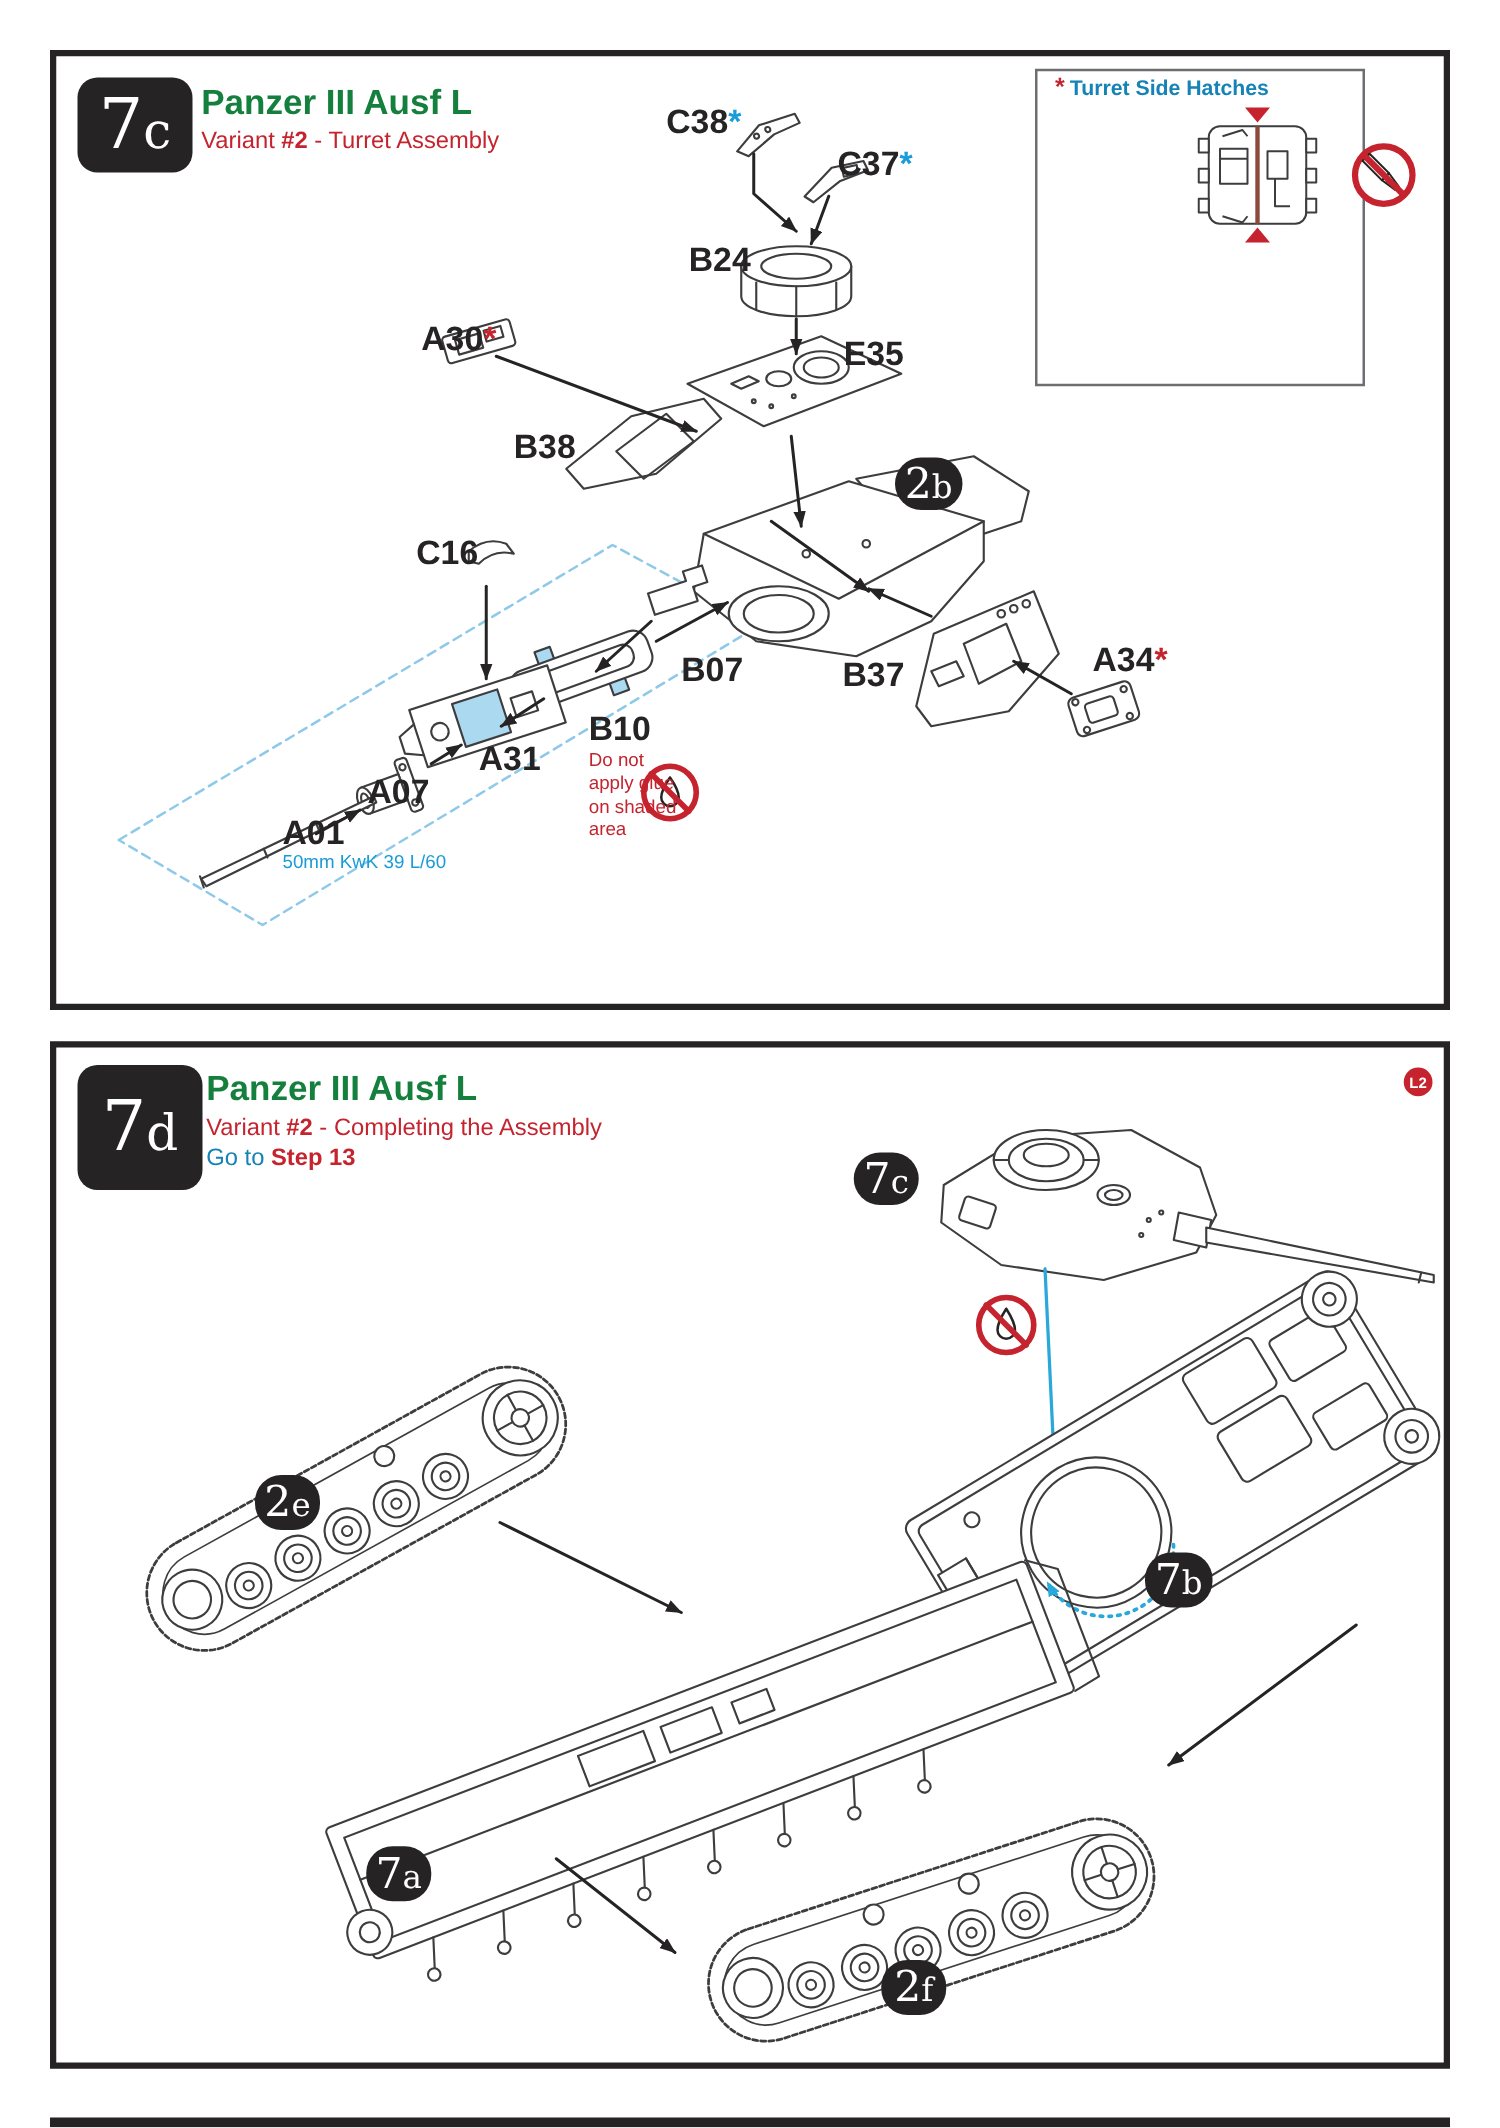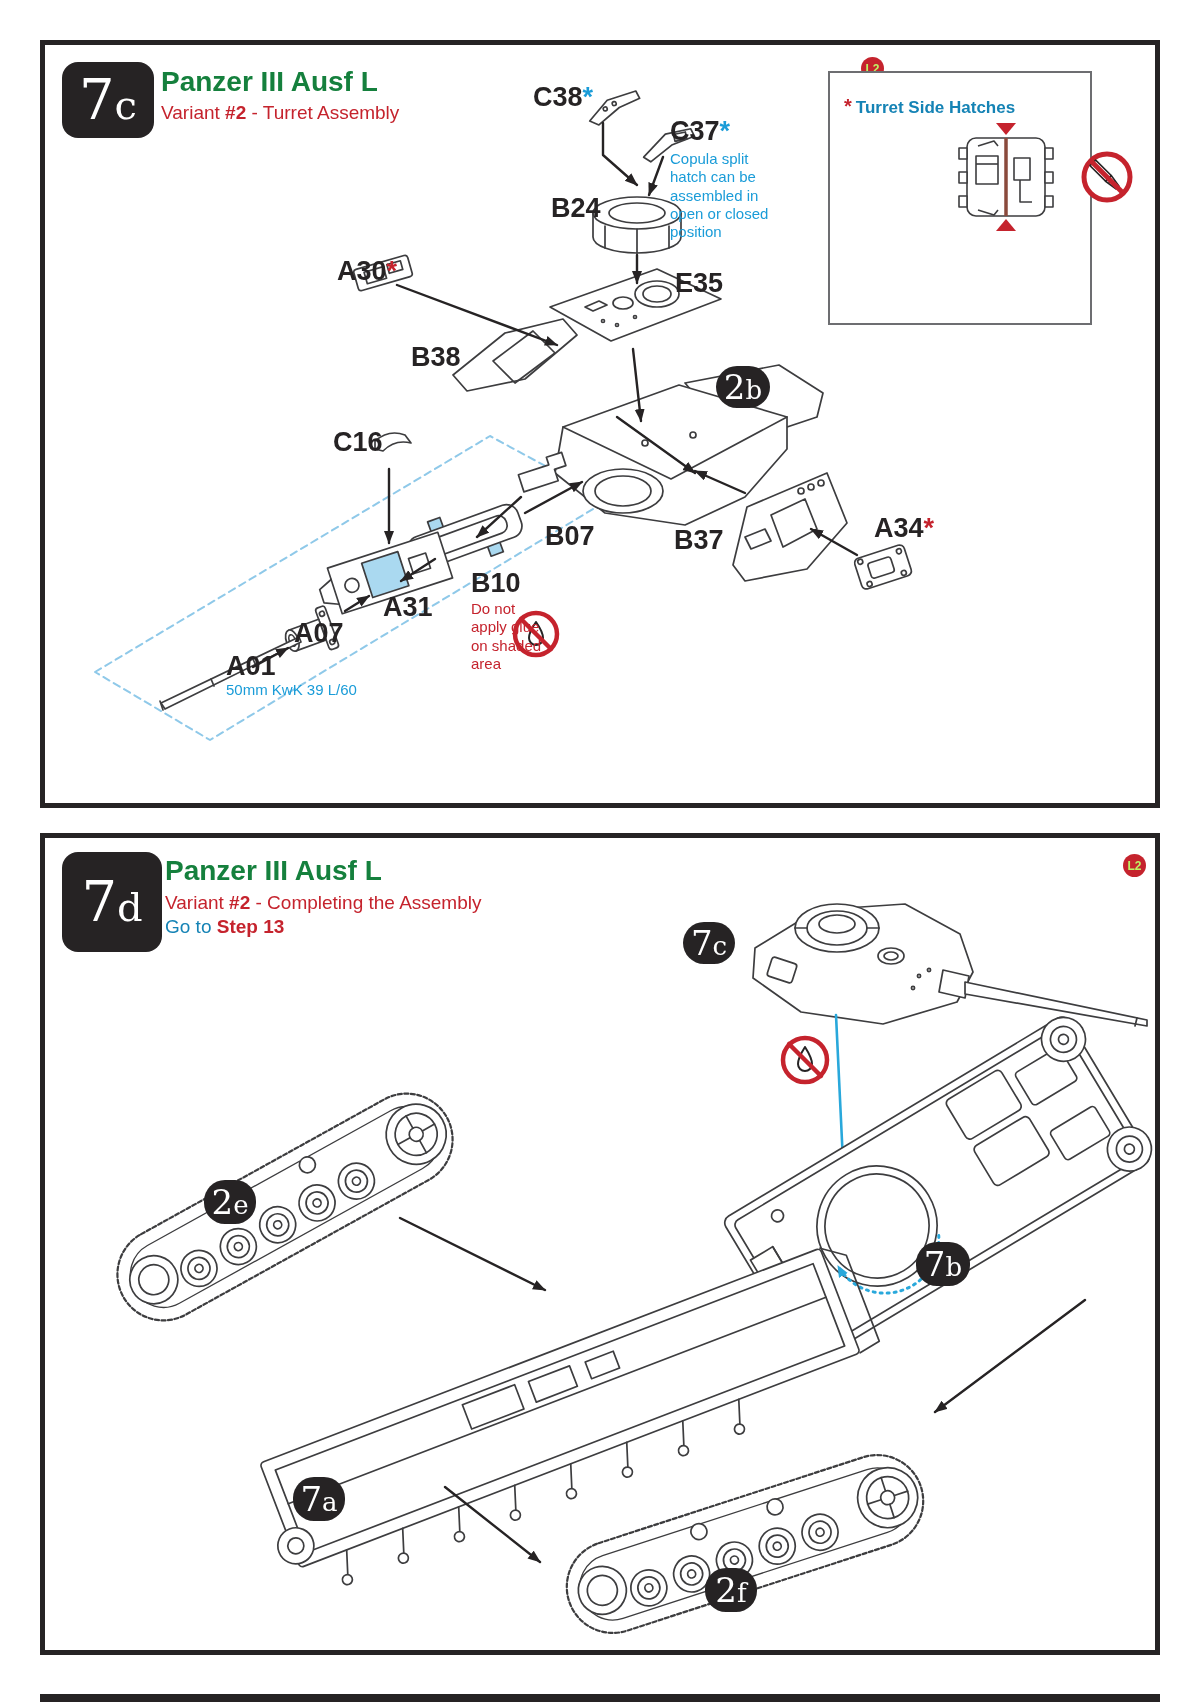--- a/index.html
+++ b/index.html
@@ -12,37 +12,37 @@
   .art{position:absolute;left:0;top:0;}
   
   .badge{position:absolute;background:#262324;color:#fff;display:flex;align-items:center;
          justify-content:center;font-family:"DejaVu Serif",serif;}
   .badge .bt{line-height:1;}
   .stepbadge{border-radius:16px;}
   .subbadge{border-radius:21px;}
   .stepbadge .bn{font-size:56px;} .stepbadge .bl{font-size:40px;}
   .subbadge .bn{font-size:34px;} .subbadge .bl{font-size:26px;}
   
-  .l2{position:absolute;width:23px;height:23px;border-radius:50%;background:#c5232d;color:#bef264;
+  .l2{position:absolute;width:23px;height:23px;border-radius:50%;background:#c5232d;color:#ffffff;
       display:flex;align-items:center;justify-content:center;
       font:bold 12px "Liberation Sans",sans-serif;}
   
   .hdr-title{position:absolute;font:bold 28px/1.1 "Liberation Sans",sans-serif;color:#15803d;white-space:nowrap;text-align:center;}
   .hdr-sub{position:absolute;font:19px/1.25 "Liberation Sans",sans-serif;color:#c5232d;white-space:nowrap;text-align:center;}
   .hdr-sub b{font-weight:bold;}
   .goto .g1{color:#1583b5;}
   .goto .g2{color:#c5232d;font-weight:bold;}
   
   .plabel{position:absolute;font:bold 27px/1 "Liberation Sans",sans-serif;color:#262324;white-space:nowrap;}
   .st-b{color:#1a9cd8;} .st-r{color:#c5232d;}
   .pnote{position:absolute;font:15px/1.22 "Liberation Sans",sans-serif;}
   .nb{color:#1a9cd8;} .nr{color:#c5232d;}
   
   .infobox{position:absolute;left:783px;top:10px;width:264px;height:254px;border:2px solid #6d6e71;
-           background:#fff;box-sizing:border-box;padding:22px 12px 6px 14px;margin-top:16px;}
+           background:#fff;box-sizing:border-box;padding:2px 12px 6px 14px;}
   .ib-title{font:bold 17px/1.1 "Liberation Sans",sans-serif;color:#1583b5;}
   .ib-star{color:#c5232d;font-size:20px;margin-right:4px;font-weight:bold;}
   .ib-body{font:14.5px/1.3 "Liberation Sans",sans-serif;color:#262324;margin:6px 0 0 20px;}
   .ib-body b{color:#1a9cd8;}
   .ib-dia{display:block;margin:2px 0 0 26px;}
   #bottombar{position:absolute;left:40px;top:1694px;width:1120px;height:8px;background:#262324;}
 </style>
 </head>
 <body>
 
@@ -225,21 +225,20 @@
               <line x1="234" y1="62" x2="240" y2="66" stroke="#262324" stroke-width="1"></line>
               <line x1="234" y1="66" x2="239" y2="69" stroke="#262324" stroke-width="1"></line>
             </g>
             <line x1="220" y1="40" x2="254" y2="74" stroke="#c5232d" stroke-width="5"></line>
           </g>
         </svg>
       </div>
 
       <div class="plabel" style="left:488px;top:39px;"><span>C38</span><span class="st-b">*</span></div>
       <div class="plabel" style="left:625px;top:73px;"><span>C37</span><span class="st-b">*</span></div>
-      <div class="pnote nb" style="left:625px;top:105px;width:118px;">Copula split hatch can be assembled in open or closed position</div>
       <div class="plabel" style="left:506px;top:150px;">B24</div>
       <div class="plabel" style="left:292px;top:213px;"><span>A30</span><span class="st-r">*</span></div>
       <div class="plabel" style="left:630px;top:225px;">E35</div>
       <div class="plabel" style="left:366px;top:299px;">B38</div>
       <div class="badge subbadge" style="left:671px;top:321px;width:54px;height:42px;">
         <span class="bt"><span class="bn">2</span><span class="bl">b</span></span>
       </div>
       <div class="plabel" style="left:288px;top:384px;">C16</div>
       <div class="plabel" style="left:500px;top:478px;">B07</div>
       <div class="plabel" style="left:629px;top:482px;">B37</div>

